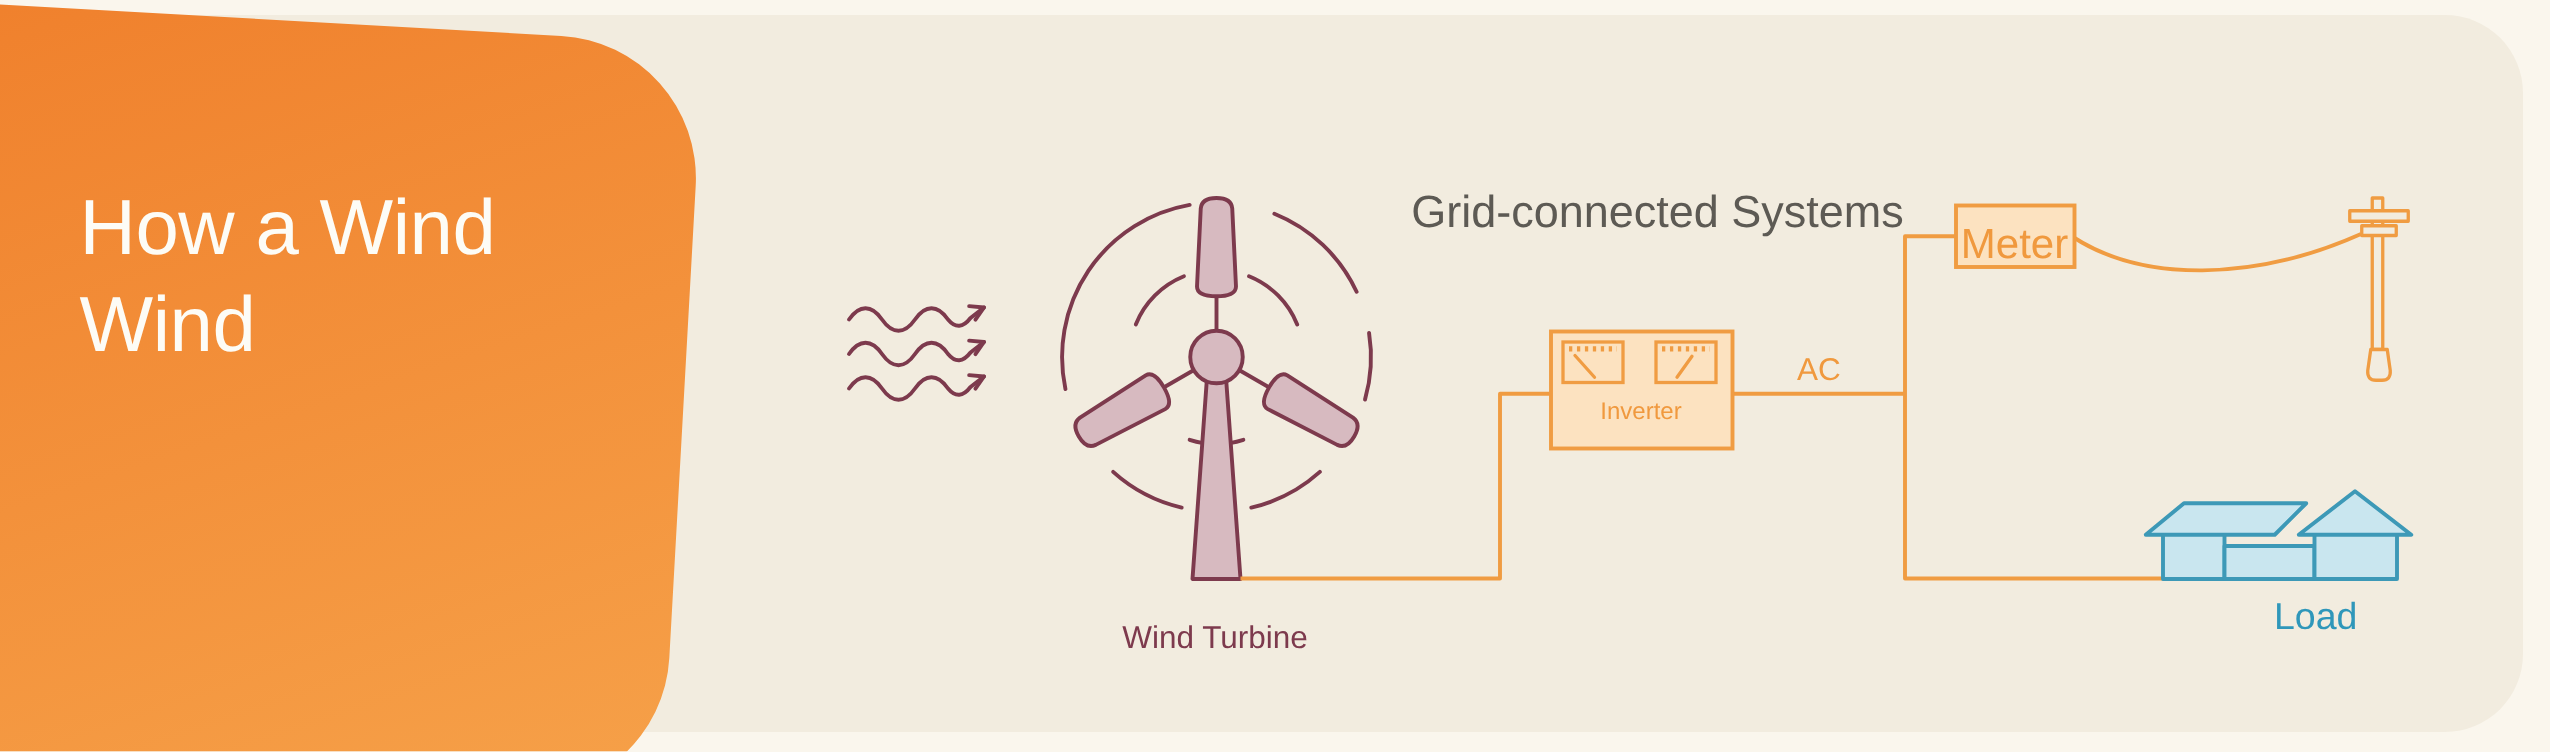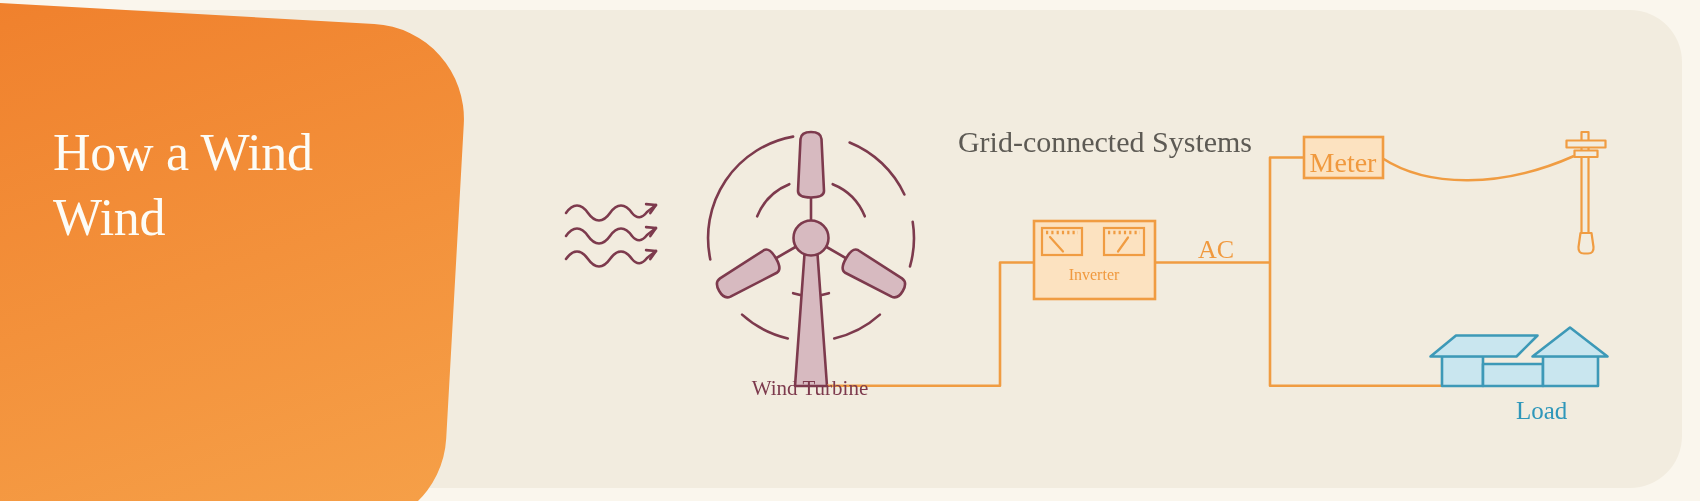--- a/index.html
+++ b/index.html
@@ -1,44 +1,44 @@
 <!DOCTYPE html>
 <html style="--page-bg: #faf6ed; --card-bg: #f2ecdf; --blob-orange-start: #ed7220; --blob-orange-end: #f6a149; --title-text: #fdfcf6; --maroon: #7d3a4d; --blade-fill: #d7bac0; --orange-stroke: #f09c42; --orange-fill: #fce2c0; --orange-text: #f0993e; --heading-text: #5d5a54; --blue-stroke: #3d99b7; --blue-fill: #c9e6ef; --blue-text: #2f97ba;"><head>
 <meta charset="utf-8">
 <style>
   html,body{margin:0;padding:0;}
   body{
     width:1700px;height:501px;overflow:hidden;
     font-family:"Liberation Sans","DejaVu Sans",sans-serif;
     background:var(--page-bg,#faf6ed);
   }
-  .stage{position:relative;width:1700px;height:501px;background:var(--page-bg,#faf6ed);font-family:Liberation Serif, serif;}
+  .stage{position:relative;width:1700px;height:501px;background:var(--page-bg,#faf6ed);}
   .stage svg{position:absolute;left:0;top:0;}
 
   
   .maroon-line{stroke:var(--maroon,#7d3a4d);stroke-width:2.6px;fill:none;stroke-linecap:round;stroke-linejoin:round;}
   .pink-shape{fill:var(--blade-fill,#d7bac0);stroke:var(--maroon,#7d3a4d);stroke-width:2.6px;stroke-linejoin:round;}
   .orange-line{stroke:var(--orange-stroke,#f09c42);stroke-width:2.6px;fill:none;stroke-linejoin:round;}
   .orange-box{fill:var(--orange-fill,#fce2c0);stroke:var(--orange-stroke,#f09c42);stroke-width:2.6px;}
   .orange-thin{stroke:var(--orange-stroke,#f09c42);stroke-width:2.2px;fill:none;stroke-linecap:round;}
   .pole-part{fill:var(--card-bg,#f2ecdf);stroke:var(--orange-stroke,#f09c42);stroke-width:2.2px;stroke-linejoin:round;}
   .blue-shape{fill:var(--blue-fill,#c9e6ef);stroke:var(--blue-stroke,#3d99b7);stroke-width:2.6px;stroke-linejoin:round;}
 
   
   .lbl{position:absolute;white-space:nowrap;font-weight:500;}
   .title{
     position:absolute;left:53px;top:120px;
     font-size:52px;line-height:65px;font-weight:500;letter-spacing:-0.3px;
     color:var(--title-text,#fdfcf6);
   }
   .lbl-energy{left:561px;top:134px;font-size:21px;line-height:23.5px;color:var(--maroon,#7d3a4d);}
-  .lbl-turbine{left:810px;top:376px;font-size:21px;color:var(--maroon,#7d3a4d);transform:translateX(-50%);}
+  .lbl-turbine{left:810px;top:414px;font-size:21px;color:var(--maroon,#7d3a4d);transform:translateX(-50%);}
   .lbl-grid{left:1105px;top:125px;font-size:30px;color:var(--heading-text,#5d5a54);transform:translateX(-50%);}
   .lbl-inverter{left:1094px;top:266px;font-size:16px;color:var(--orange-text,#f0993e);transform:translateX(-50%);}
-  .lbl-ac{left:1198px;top:235px;font-size:26px;color:var(--orange-text,#f0993e);}
+  .lbl-ac{left:1198px;top:235px;font-size:21px;color:var(--orange-text,#f0993e);}
   .lbl-meter{left:1343px;top:147px;font-size:28px;color:var(--orange-text,#f0993e);transform:translateX(-50%);}
   .lbl-load{left:1516px;top:397px;font-size:25px;color:var(--blue-text,#2f97ba);}
 </style>
 </head>
 <body>
 
 <div class="stage">
 
   <svg width="1700" height="501" viewBox="0 0 1700 501">
     <defs>

